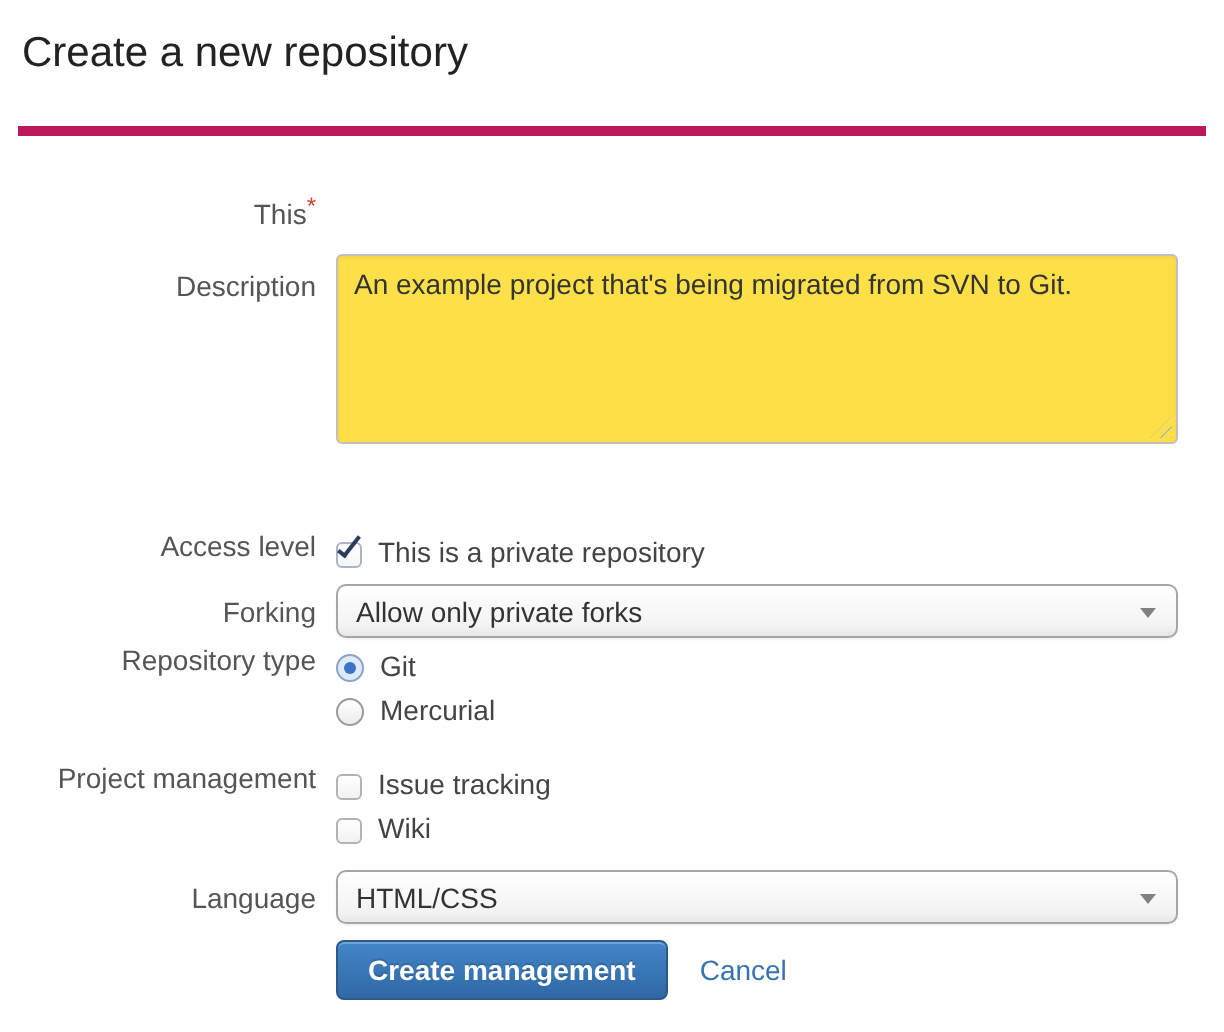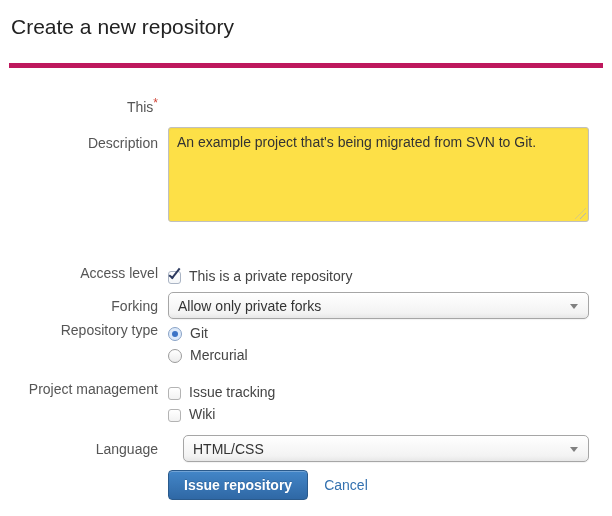--- a/index.html
+++ b/index.html
@@ -26,21 +26,21 @@
     font-size: 14px; color: #555; line-height: 22px;
   }
   .field-col { flex: 1; margin-right: 23px; min-width: 0; }
 
   .row-name { margin-bottom: 9px; }
   .row-desc { margin-bottom: 40px; border-radius: 13px; }
   .row-access { height: 22px; margin-bottom: 8px; }
   .row-forking { }
   .row-repo { margin-bottom: 15px; }
   .row-pm { margin-bottom: 13px; }
-  .row-lang { margin-bottom: 8px; gap: 15px; }
+  .row-lang { margin-bottom: 8px; }
 
   .req { color: #d04437; font-size: 12px; vertical-align: top; line-height: 14px; }
 
   
   .text-input {
     width: 100%; height: 27px; border: 1px solid #c0c0c0; border-radius: 3px;
     padding: 0 8px; font-size: 14px; color: #333;
     font-family: "Liberation Sans", "DejaVu Sans", sans-serif;
     box-shadow: inset 0 1px 2px rgba(0,0,0,0.07); outline: none; background: #fff;
   }
@@ -198,19 +198,19 @@
         <div class="select">
           <span>HTML/CSS</span>
           <span class="arrow"></span>
         </div>
       </div>
     </div>
 
     <div class="row">
       <div class="label-col"></div>
       <div class="field-col actions">
-        <button class="btn-primary">Issue repository</button>
+        <button class="btn-primary">Create management</button>
         <a class="cancel-link">Cancel</a>
       </div>
     </div>
 
   </div>
 </div>
 
 </body></html>

